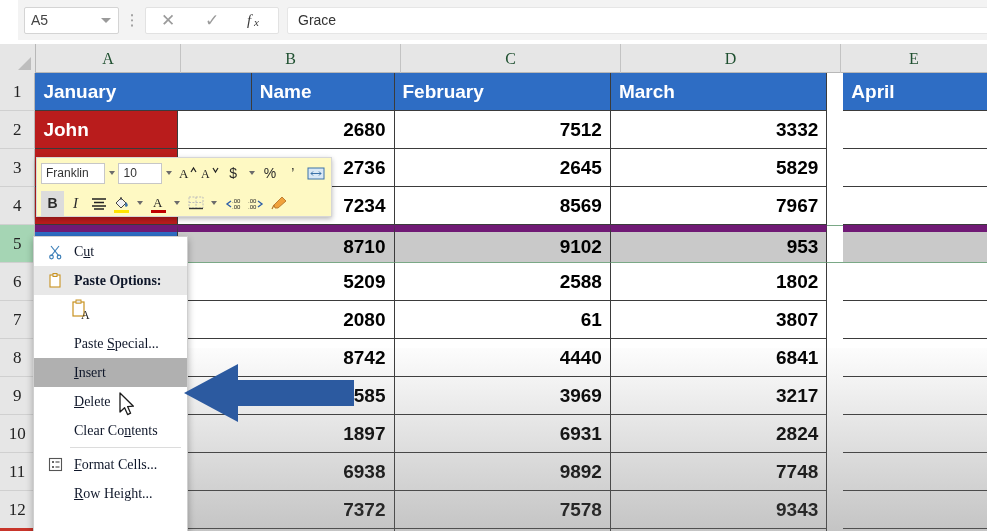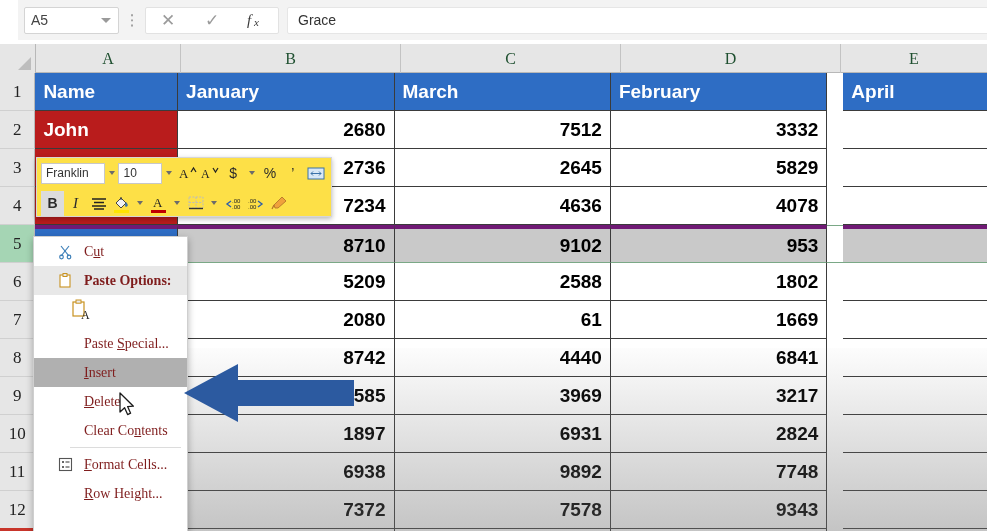--- a/index.html
+++ b/index.html
@@ -67,33 +67,33 @@
           display:flex; align-items:center; font-size:19px; color:#000;
           font-weight:bold; padding:0 8px; background:#fff; }
   .cell.a { width:145px; } .cell.b { width:220px; } .cell.c { width:220px; }
   .cell.d { width:220px; } .cell.e { width:146px; border-right:none;margin-left:16px; }
   .cell.num { justify-content:flex-end; }
   .cell.hdr { background:#2e6dc4; color:#fff; }
   .cell.namecol { background:#b91c1c; color:#fff; }
   .row.selrow .cell { background:#c9c9c9; }
   .row.selrow .cell.namecol { background:#2e6dc4; }
   .row.selrow { box-shadow: inset 0 1px 0 #7aa886, inset 0 -1px 0 #7aa886; }
-  .row.selrow .cell { border-bottom-color:#7aa886; border-top:4px solid #701a75;}
+  .row.selrow .cell { border-bottom-color:#7aa886; border-top:7px solid #701a75;}
 
   
   .shade { position:absolute; left:36px; top:304px; width:951px; height:190px;
            background:linear-gradient(to bottom, rgba(140,140,140,0.02), rgba(110,110,110,0.42));
            pointer-events:none; }
 
   .bottom-red { position:absolute; left:0; bottom:0; width:160px; height:3px; background:#c8352b; }
 
   
   .mini-tb {
     position:absolute; left:36px; top:157px; width:296px; height:60px;
-    background:#fde047; border:1px solid #d6d6d6;
+    background:#fef9c3; border:1px solid #d6d6d6;
     box-shadow:0 2px 5px rgba(0,0,0,0.28); z-index:30;
   }
   .mtb-row { display:flex; align-items:center; height:30px; padding:0 4px; }
   .mtb-font { width:64px; height:21px; background:#fff; border:1px solid #c7c7c7;
               font-size:12px; color:#333; display:flex; align-items:center; padding-left:4px; }
   .mtb-cb-caret { width:14px; height:21px; display:flex; align-items:center; justify-content:center; }
   .caret-sm { width:0;height:0;border-left:3.5px solid transparent;border-right:3.5px solid transparent;
               border-top:4px solid #6b6b6b; }
   .mtb-size { width:44px; height:21px; background:#fff; border:1px solid #c7c7c7;
               font-size:12px; color:#333; display:flex; align-items:center; padding-left:4px; }
@@ -105,22 +105,22 @@
   .bar-under { position:absolute; left:4px; right:4px; bottom:3px; height:3px; }
   .bar-yellow { background:#ffe400; } .bar-red { background:#c00000; }
   .mtb-ico svg { display:block; }
 
   
   .ctx {
     position:absolute; left:33px; top:236px; width:155px; height:300px;
     background:#ffffff; border:1px solid #cfcfcf;
     box-shadow:0 3px 7px rgba(0,0,0,0.30); z-index:40; overflow:hidden;
   }
-  .ctx-item { height:29px; display:flex; align-items:center; padding-left:16px;
-              font-size:14px; color:#7f1d1d; font-family:"Liberation Serif", serif; }
+  .ctx-item { height:29px; display:flex; align-items:center; padding-left:6px;
+              font-size:14px; color:#0f172a; font-family:"Liberation Serif", serif; }
   .ctx-item .ic { width:30px; height:29px; display:flex; align-items:center; justify-content:center; }
   .ctx-item .lbl { padding-left:4px; }
   .ctx-item.header-lbl { background:#e8e8e8; font-weight:bold; }
   .ctx-item.hl { background:#b0b0b0; }
   .ctx-sep { height:1px; background:#dcdcdc; margin:2px 6px 2px 36px; }
   .ctx-paste-icon-row { height:34px; display:flex; align-items:center; padding-left:36px; }
   u { text-decoration: underline; }
 
   
   .cursor { position:absolute; left:118px; top:392px; z-index:60; }
@@ -162,24 +162,24 @@
       <div class="colh b">B</div>
       <div class="colh c">C</div>
       <div class="colh d">D</div>
       <div class="colh e">E</div>
     </div>
 
     <div class="body">
 
       <div class="row">
         <div class="rh">1</div>
+        <div class="cell b hdr">January</div>
         <div class="cell a hdr">Name</div>
-        <div class="cell b hdr">January</div>
+        <div class="cell c hdr">February</div>
         <div class="cell d hdr">March</div>
-        <div class="cell c hdr">February</div>
         <div class="cell e hdr">April</div>
       </div>
 
       <div class="row">
         <div class="rh">2</div>
         <div class="cell a namecol">John</div>
         <div class="cell b num">2680</div>
         <div class="cell c num">7512</div>
         <div class="cell d num">3332</div>
         <div class="cell e num"></div>
@@ -191,22 +191,22 @@
         <div class="cell b num">2736</div>
         <div class="cell c num">2645</div>
         <div class="cell d num">5829</div>
         <div class="cell e num"></div>
       </div>
 
       <div class="row">
         <div class="rh">4</div>
         <div class="cell a namecol"></div>
         <div class="cell b num">7234</div>
-        <div class="cell c num">4636</div>
-        <div class="cell d num">4078</div>
+        <div class="cell c num">8569</div>
+        <div class="cell d num">7967</div>
         <div class="cell e num"></div>
       </div>
 
       <div class="row selrow">
         <div class="rh sel">5</div>
         <div class="cell a namecol">Grace</div>
         <div class="cell b num">8710</div>
         <div class="cell c num">9102</div>
         <div class="cell d num">953</div>
         <div class="cell e num"></div>
@@ -219,21 +219,21 @@
         <div class="cell c num">2588</div>
         <div class="cell d num">1802</div>
         <div class="cell e num"></div>
       </div>
 
       <div class="row">
         <div class="rh">7</div>
         <div class="cell a namecol"></div>
         <div class="cell b num">2080</div>
         <div class="cell c num">61</div>
-        <div class="cell d num">1669</div>
+        <div class="cell d num">3807</div>
         <div class="cell e num"></div>
       </div>
 
       <div class="row">
         <div class="rh">8</div>
         <div class="cell a namecol"></div>
         <div class="cell b num">8742</div>
         <div class="cell c num">4440</div>
         <div class="cell d num">6841</div>
         <div class="cell e num"></div>

